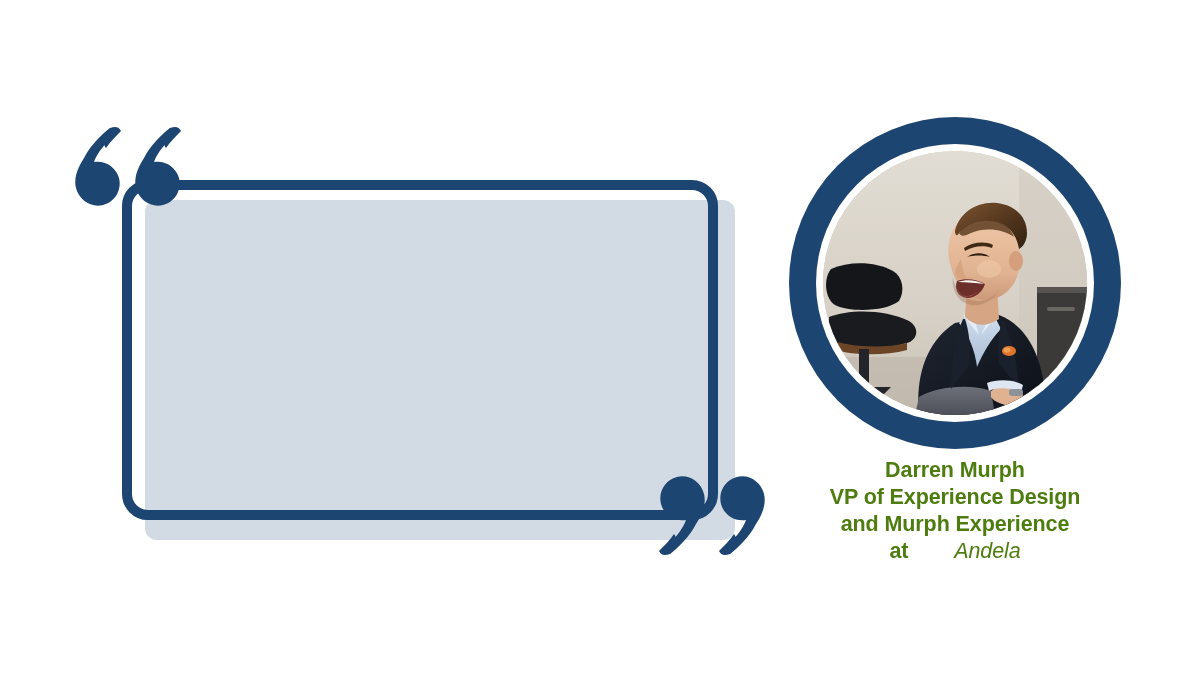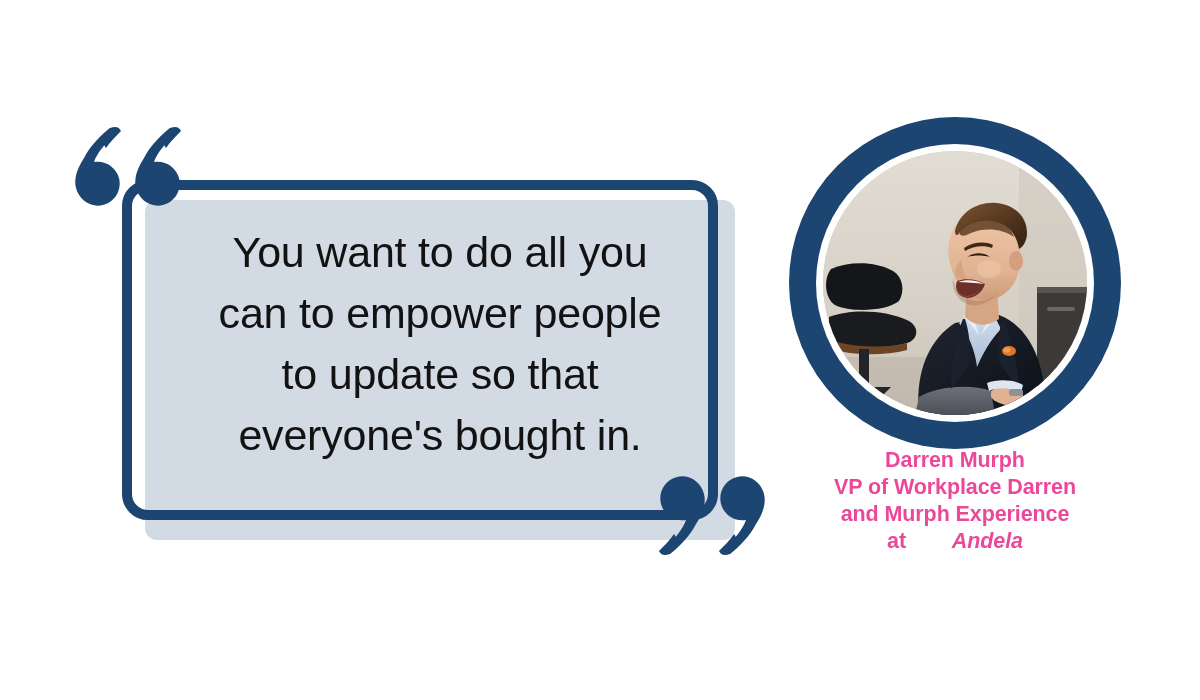--- a/index.html
+++ b/index.html
@@ -113,52 +113,46 @@
     border-radius: 50%;
     overflow: hidden;
     background: #cfc9c0;
   }
   .photo-clip svg { display: block; }
 
   
   .attribution {
     position: absolute;
     left: 795px;
-    top: 447px;
+    top: 457px;
     width: 320px;
     text-align: center;
-    color: #ec4899;
+    color: #4d7c0f;
     font-size: 21.5px;
     line-height: 27px;
     font-weight: 700;
     letter-spacing: -0.1px;
   }
   .attribution .line { display: block; white-space: nowrap; }
   .attribution .company {
     font-style: italic;
-    font-weight: 700;
+    font-weight: 400;
     margin-left: 40px;
   }
 </style>
 </head>
 <body>
 
 <div id="stage">
 
   <div class="quote-card">
 
     <div class="card-fill"></div>
     <div class="card-outline"></div>
 
-    <div class="quote-text">
-      <span class="ql">You want to do all you</span>
-      <span class="ql">can to empower people</span>
-      <span class="ql">to update so that</span>
-      <span class="ql">everyone's bought in.</span>
-    </div>
 
     <div class="qmarks qmarks-open">
       <svg width="124" height="84" viewBox="0 0 124 84" aria-hidden="true">
         <g fill="#1d4571">
           <path d="M44 4 C36 10 24 22 18 34 C10 46 8 56 10 64 C13 76 25 84 37 81
                    C49 78 56 66 53 54 C50 43 39 36 28 38 C31 29 40 18 50 10 Z"></path>
           <path d="M44 4 C50 2 53 3 55 7 C50 12 44 18 40 24 C36 20 38 12 44 4 Z"></path>
           <path d="M104 4 C96 10 84 22 78 34 C70 46 68 56 70 64 C73 76 85 84 97 81
                    C109 78 116 66 113 54 C110 43 99 36 88 38 C91 29 100 18 110 10 Z"></path>
           <path d="M104 4 C110 2 113 3 115 7 C110 12 104 18 100 24 C96 20 98 12 104 4 Z"></path>
@@ -293,18 +287,18 @@
 
         <path d="M164 232 C174 228 190 228 200 234 L198 242 C188 236 174 236 166 240 Z" fill="#dde6f1"></path>
 
         <rect x="186" y="238" width="14" height="7" rx="3" fill="#8d9198"></rect>
       </svg>
     </div>
   </div>
 
   <div class="attribution">
     <span class="line">Darren Murph</span>
-    <span class="line">VP of Workplace Darren</span>
+    <span class="line">VP of Experience Design</span>
     <span class="line">and Murph Experience</span>
     <span class="line"><span>at </span><span class="company">Andela</span></span>
   </div>
 
 </div>
 
 </body></html>

